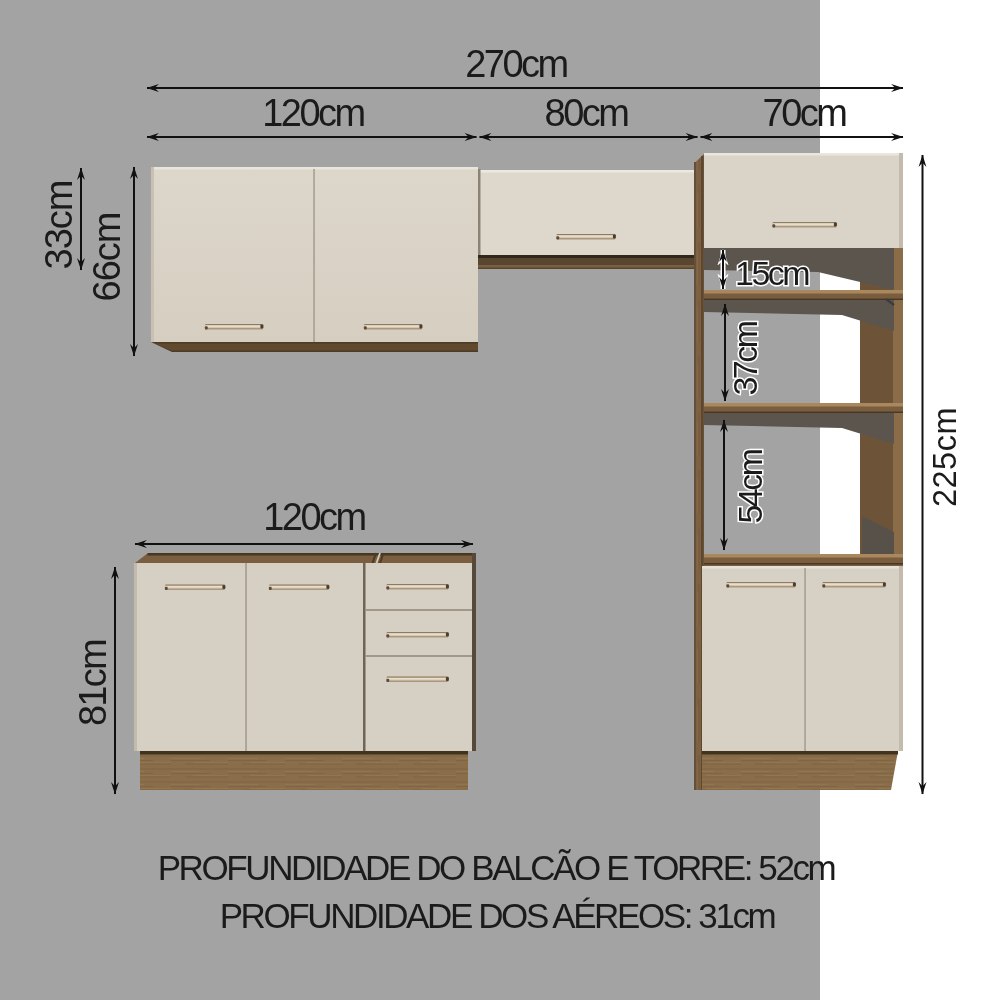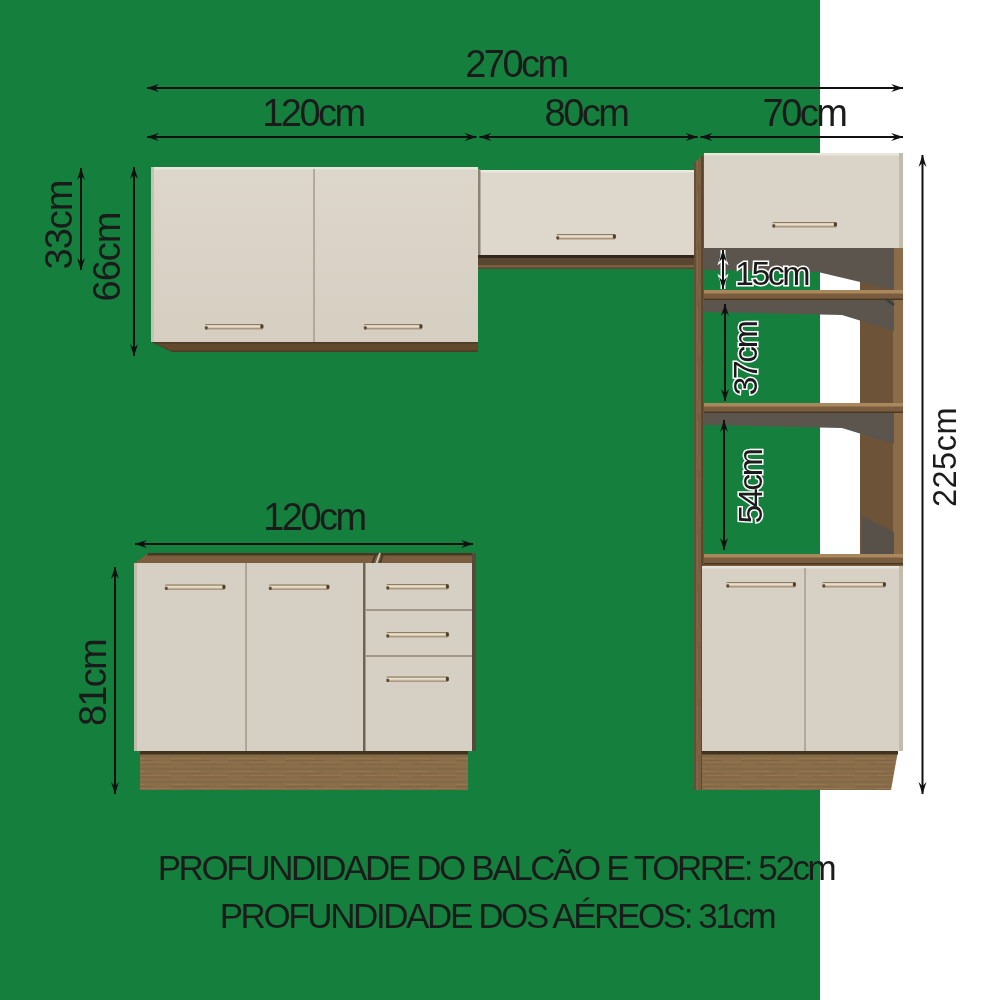--- a/index.html
+++ b/index.html
@@ -1,16 +1,16 @@
 <!DOCTYPE html>
 <html><head>
 <meta charset="utf-8">
 <style>
   html,body{margin:0;padding:0;background:#ffffff;}
-  .page{width:820px;height:1000px;position:relative;background:#15803d;font-family:"Liberation Sans",sans-serif;}
+  .page{width:820px;height:1000px;position:relative;background:#a3a3a3;font-family:"Liberation Sans",sans-serif;}
   svg{position:absolute;left:0;top:0;}
   text{fill:#1b1b1b;font-family:"Liberation Sans",sans-serif;}
 </style>
 </head>
 <body>
 <div class="page">
 <svg width="1000" height="1000" viewBox="0 0 1000 1000">
 <defs>
   <marker id="ah" viewBox="0 0 14 10" refX="13.2" refY="5" markerWidth="14" markerHeight="9" orient="auto-start-reverse" markerUnits="userSpaceOnUse">
     <path d="M13.6,5 L0,0.6 L4.6,5 L0,9.4 Z" fill="#111"></path>

